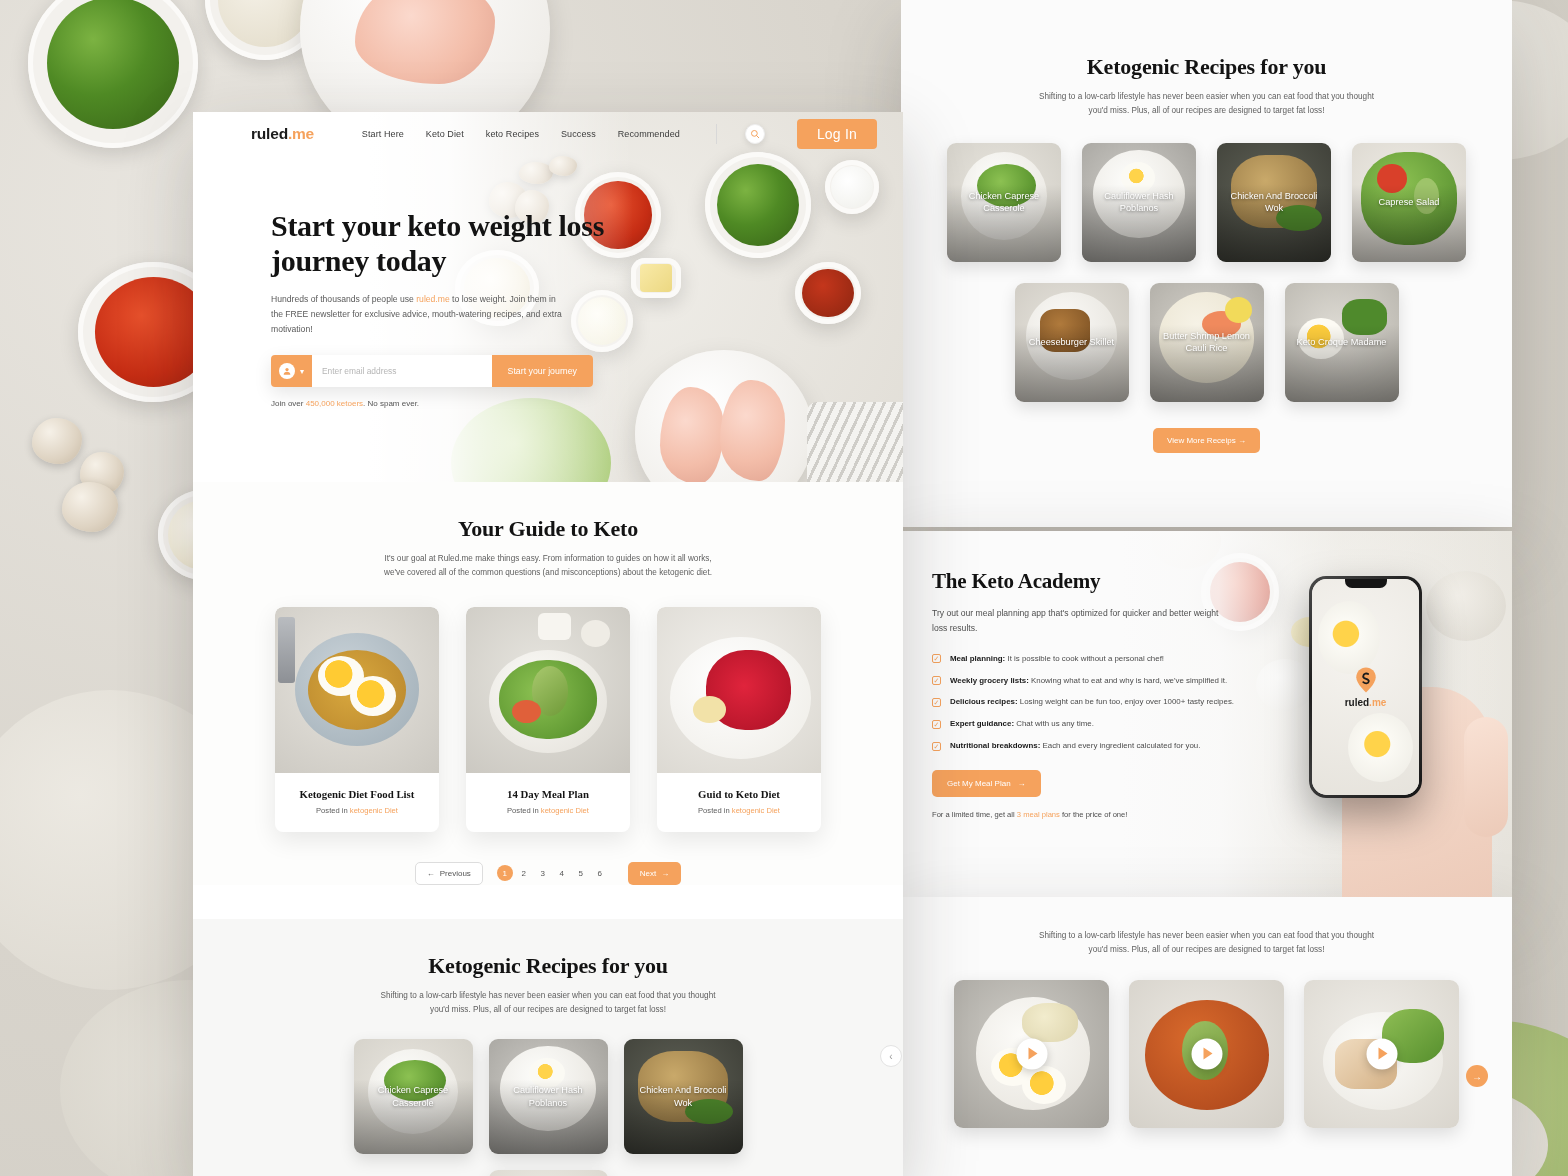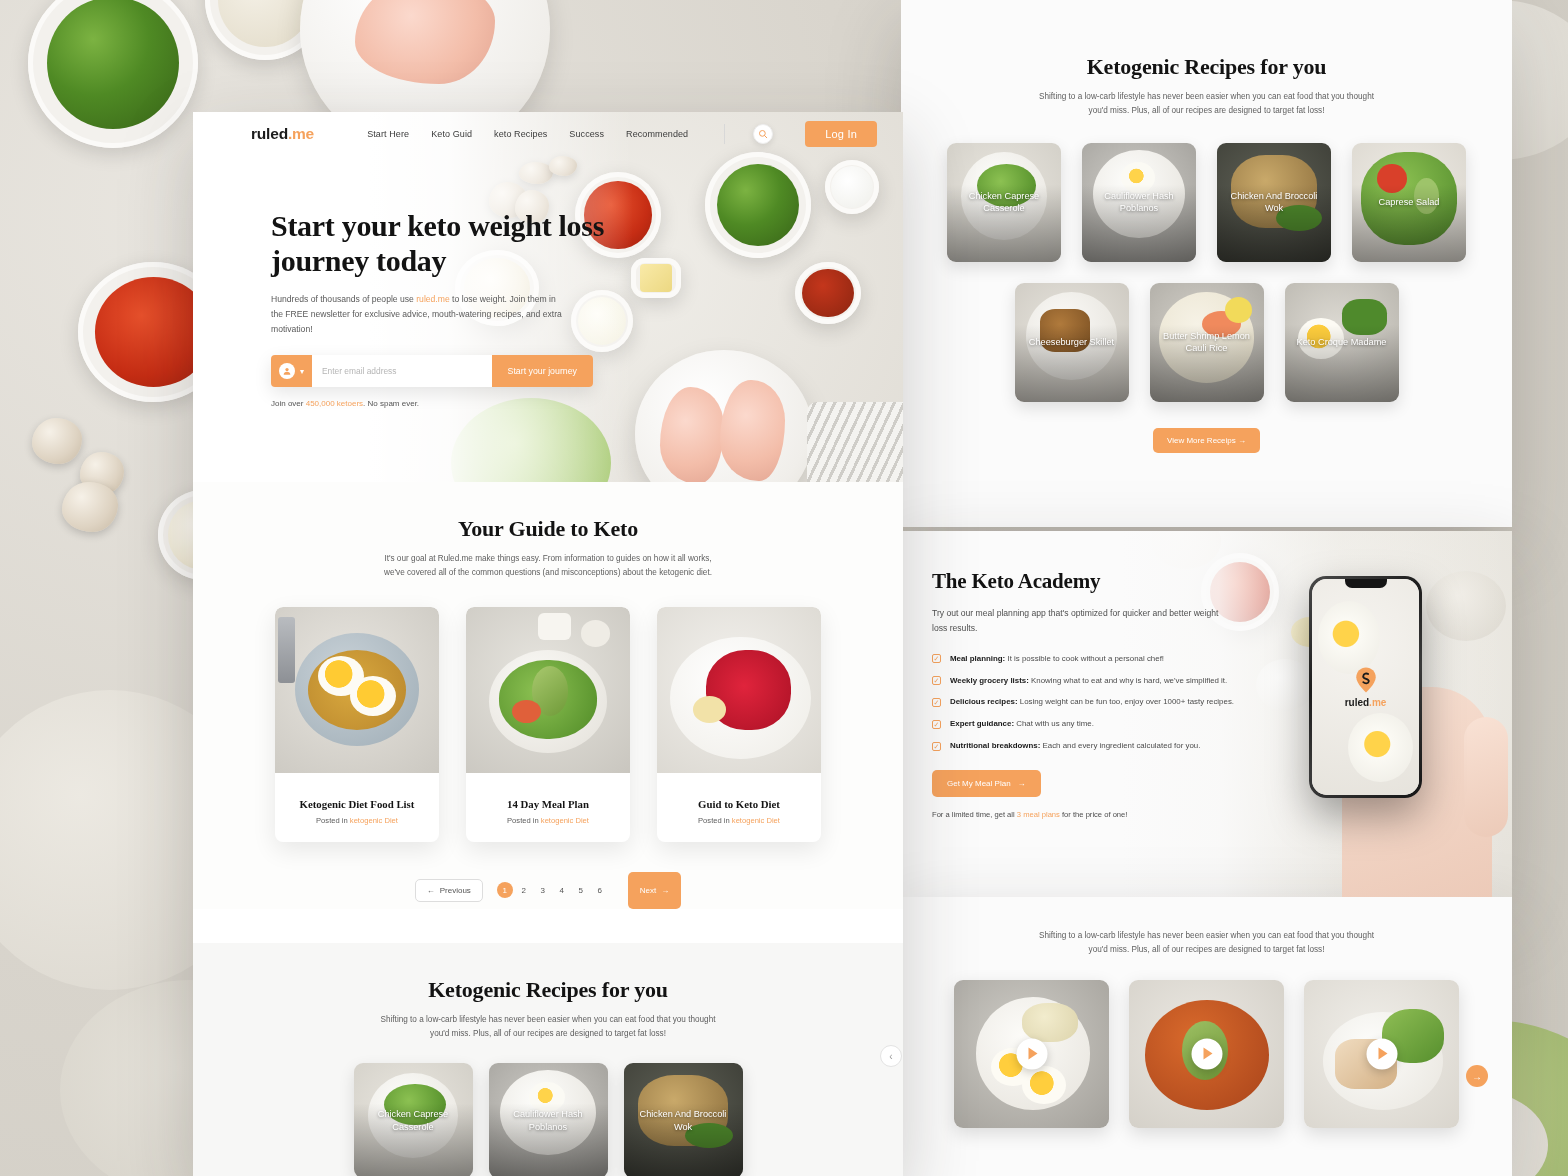--- a/index.html
+++ b/index.html
@@ -49,21 +49,21 @@
 
   
   .site-header { height: 44px; display:flex; align-items:center; padding: 0 26px 0 58px; position: relative; z-index: 5;}
   .logo { font-size: 15.5px; font-weight: 700; letter-spacing:-.2px; color:#1c1c1c; }
   .logo .dot { color:#f5a25d; }
   .nav { display:flex; gap:22px; margin-left: auto; align-items:center; }
   .nav a { font-size: 9px; color:#3b3b3b; text-decoration:none; letter-spacing:.1px; white-space:nowrap; }
   .nav-sep { width:1px; height:20px; background:#d8d8d8; margin: 0 6px 0 14px; }
   .search-btn { width:20px; height:20px; border-radius:50%; background:#fff; border:1px solid #eee;
                 display:flex; align-items:center; justify-content:center; box-shadow:0 2px 6px rgba(0,0,0,.1); cursor:pointer;}
-  .login-btn { margin-left: 10px; background:#f5a25d; color:#fff; font-size:11px; border:none; border-radius:4px;
+  .login-btn { margin-left: 10px; background:#f5a25d; color:#fff; font-size:14px; border:none; border-radius:4px;
                padding: 7px 20px; cursor:pointer; letter-spacing:.2px; }
 
   
   .hero { position:relative; height: 370px; overflow:hidden; }
   .hero-photo { position:absolute; inset:0; }
   .hero-fade { position:absolute; left:0; top:0; bottom:0; width: 62%;
                background: linear-gradient(90deg, #ffffff 0%, #ffffff 40%, rgba(255,255,255,.92) 58%, rgba(255,255,255,0) 100%); }
   .hero-inner { position:relative; padding: 52px 0 0 78px; width: 420px; }
   h1.hero-title { font-size: 30px; line-height: 1.17; color:#131313; font-weight:700; letter-spacing:-.3px; }
   .hero-sub { margin-top: 14px; font-size: 8.6px; line-height:1.75; color:#5a5a5a; width: 292px; }
@@ -78,31 +78,31 @@
   .hero-note { margin-top: 12px; font-size: 8px; color:#555; }
   .hero-note .lk { color:#f5a25d; }
 
   
   .guide { padding: 34px 0 0; text-align:center; position:relative; background:#fdfdfc; }
   .sec-title { font-size: 22px; color:#131313; font-weight:700; letter-spacing:-.2px; }
   .sec-sub { margin: 10px auto 0; width: 340px; font-size:8.2px; line-height:1.75; color:#5e5e5e; }
   .cards { display:flex; gap:27px; justify-content:center; margin-top: 26px; }
   .card { width: 164px; background:#fff; border-radius:8px; box-shadow: 0 8px 24px rgba(0,0,0,.09); overflow:hidden; cursor:pointer; }
   .card-img { height: 166px; border-radius:8px 8px 0 0; overflow:hidden; position:relative; }
-  .card-body { padding: 25px 8px 17px; text-align:center; }
+  .card-body { padding: 15px 8px 17px; text-align:center; }
   .card-title { font-size: 10.8px; color:#141414; font-weight:700; }
   .card-meta { margin-top: 6px; font-size: 7.6px; color:#5d5d5d; }
   .card-meta .lk { color:#f5a25d; }
 
   
   .pager { display:flex; align-items:center; justify-content:center; gap:6px; margin-top: 30px; }
   .pg-prev { display:flex; align-items:center; gap:5px; border:1px solid #ddd; border-radius:5px; background:#fff;
              font-size:8px; color:#555; padding: 6px 11px; cursor:pointer; }
   .pg-next { display:flex; align-items:center; gap:5px; border:none; border-radius:5px; background:#f5a25d;
-             font-size:8px; color:#fff; padding: 14px 12px; cursor:pointer; margin-left: 6px; }
+             font-size:8px; color:#fff; padding: 7px 12px; cursor:pointer; margin-left: 6px; }
   .pg-nums { display:flex; align-items:center; gap:3px; margin: 0 8px; }
   .pg-num { width:16px; height:16px; border-radius:50%; display:flex; align-items:center; justify-content:center;
             font-size:8px; color:#555; cursor:pointer; }
   .pg-num.active { background:#f5a25d; color:#fff; }
 
   
   .recipes-sec { margin-top: 34px; padding: 34px 0 0; text-align:center; background:#f7f7f6; min-height: 250px; }
   .rgrid { display:flex; gap:16px; justify-content:center; margin-top: 24px; flex-wrap:wrap; width: 520px; margin-left:auto; margin-right:auto;align-items:flex-end;}
   .rtile { width: 119px; height: 115px; border-radius:9px; overflow:hidden; position:relative; cursor:pointer;
            box-shadow: 0 6px 16px rgba(0,0,0,.12); }
@@ -442,21 +442,21 @@
                   background:repeating-linear-gradient(115deg,#f4f3f0 0 6px,#cfcdc8 6px 9px);border-radius:10px 0 0 0;"></div>
     </div>
     <div class="hero-fade"></div>
 
     <div class="site-header">
       <div class="logo">
         <span>ruled</span><span class="dot">.me</span>
       </div>
       <nav class="nav">
         <a href="#">Start Here</a>
-        <a href="#">Keto Guid</a>
+        <a href="#">Keto Diet</a>
         <a href="#">keto Recipes</a>
         <a href="#">Success</a>
         <a href="#">Recommended</a>
         <span class="nav-sep"></span>
         <span class="search-btn">
           <svg width="10" height="10" viewBox="0 0 16 16">
             <circle cx="7" cy="7" r="4.6" fill="none" stroke="#f5a25d" stroke-width="1.6"></circle>
             <line x1="10.4" y1="10.4" x2="14" y2="14" stroke="#f5a25d" stroke-width="1.6" stroke-linecap="round"></line>
           </svg>
         </span>

